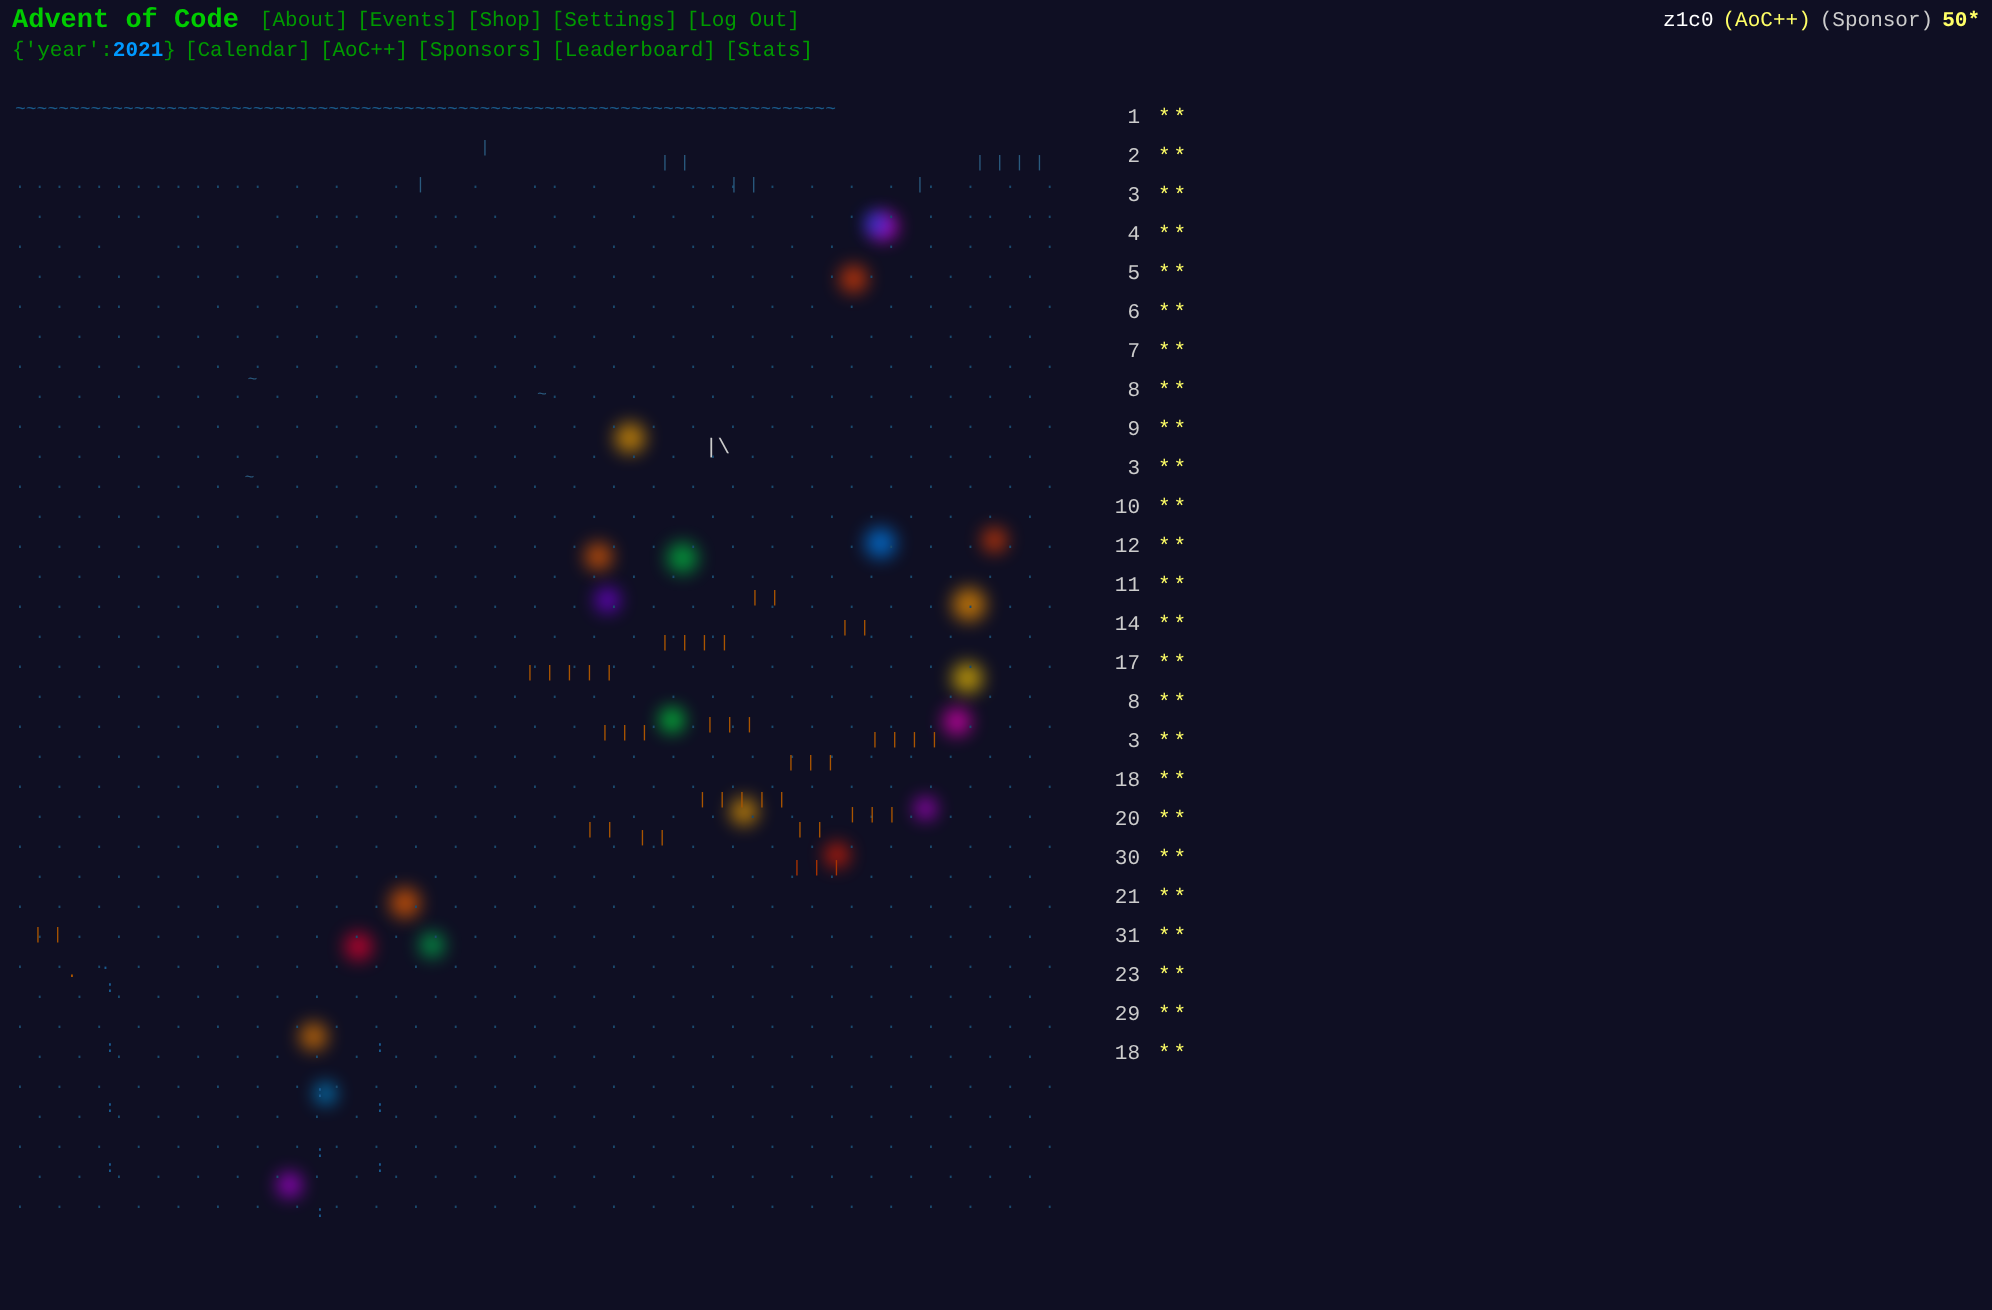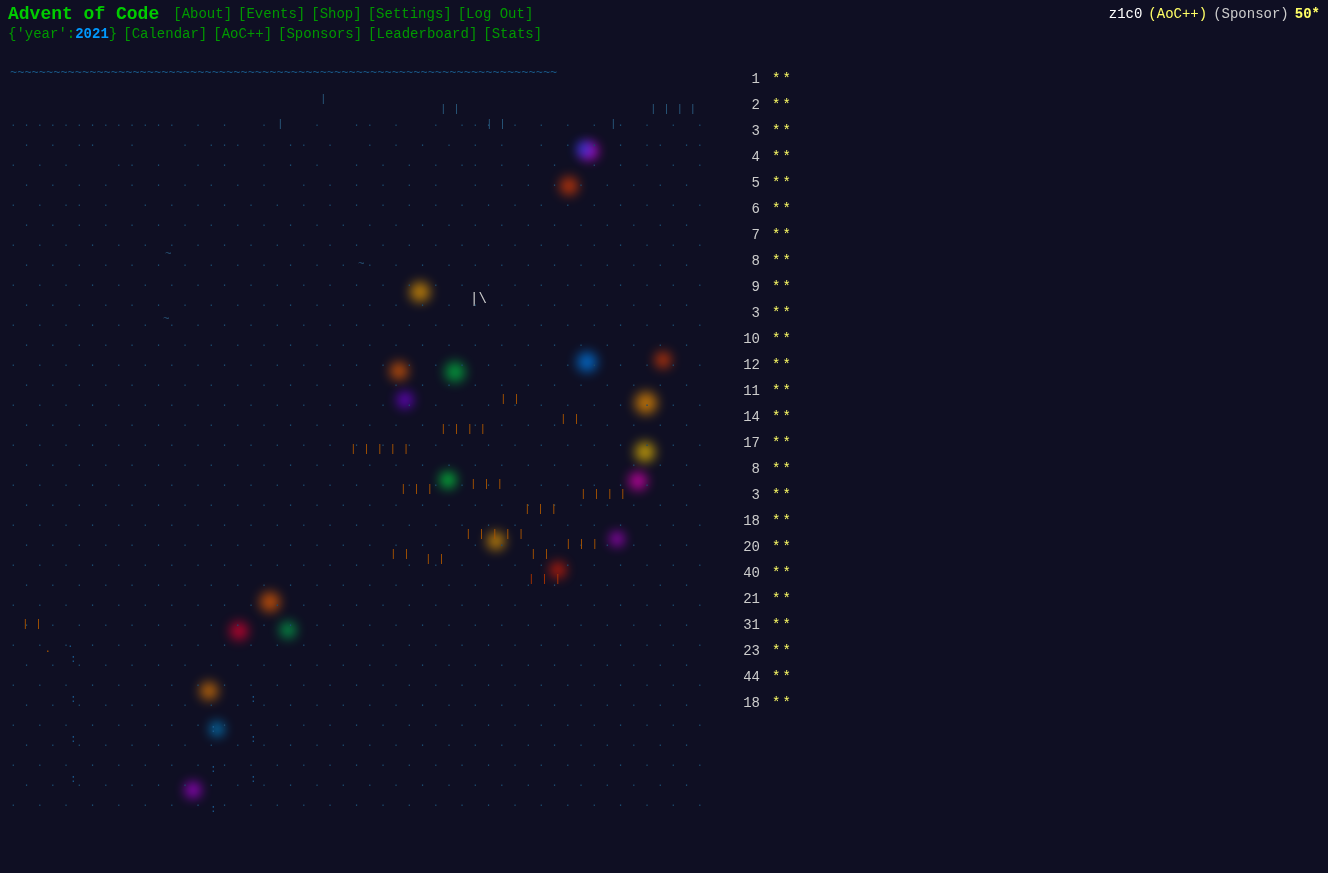--- a/index.html
+++ b/index.html
@@ -419,37 +419,37 @@
       </div>
       <div class="stars-list-item">
         <span class="day-num">18</span>
         <span class="day-stars">**</span>
       </div>
       <div class="stars-list-item">
         <span class="day-num">20</span>
         <span class="day-stars">**</span>
       </div>
       <div class="stars-list-item">
-        <span class="day-num">40</span>
+        <span class="day-num">30</span>
         <span class="day-stars">**</span>
       </div>
       <div class="stars-list-item">
         <span class="day-num">21</span>
         <span class="day-stars">**</span>
       </div>
       <div class="stars-list-item">
         <span class="day-num">31</span>
         <span class="day-stars">**</span>
       </div>
       <div class="stars-list-item">
         <span class="day-num">23</span>
         <span class="day-stars">**</span>
       </div>
       <div class="stars-list-item">
-        <span class="day-num">44</span>
+        <span class="day-num">29</span>
         <span class="day-stars">**</span>
       </div>
       <div class="stars-list-item">
         <span class="day-num">18</span>
         <span class="day-stars">**</span>
       </div>
     </div>
 </div>
 
 </body></html>

